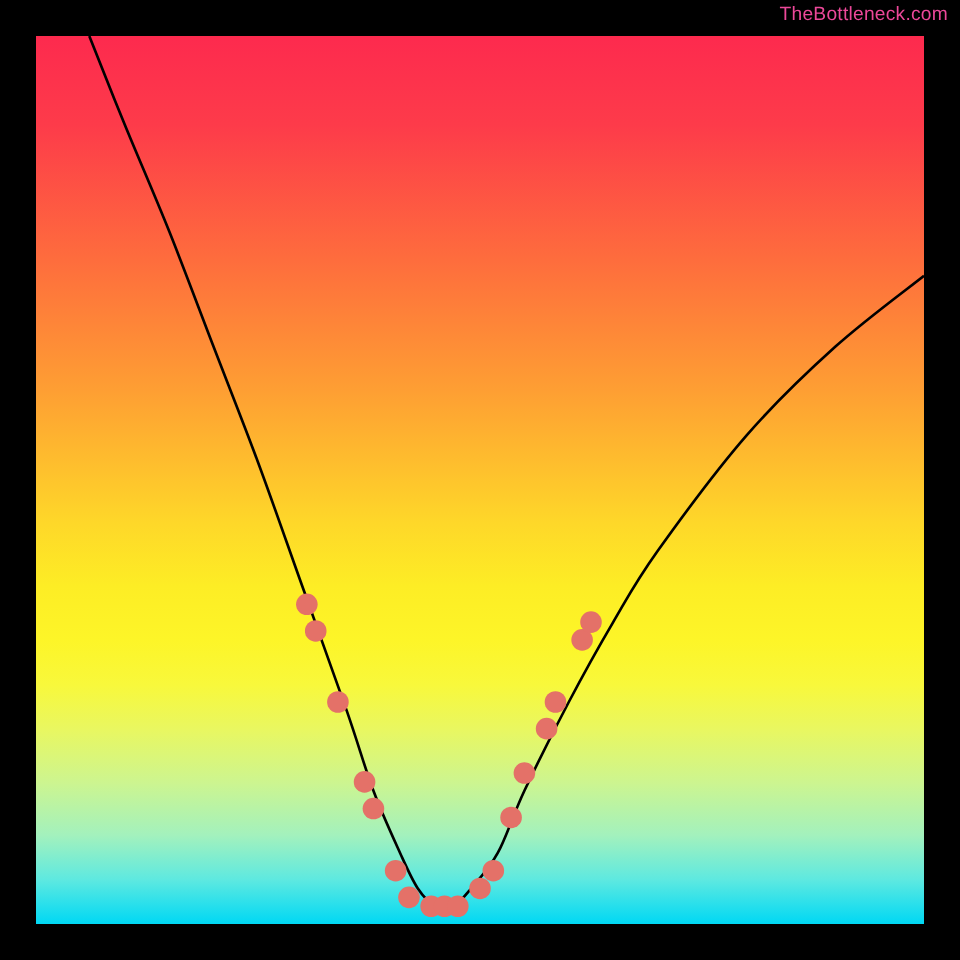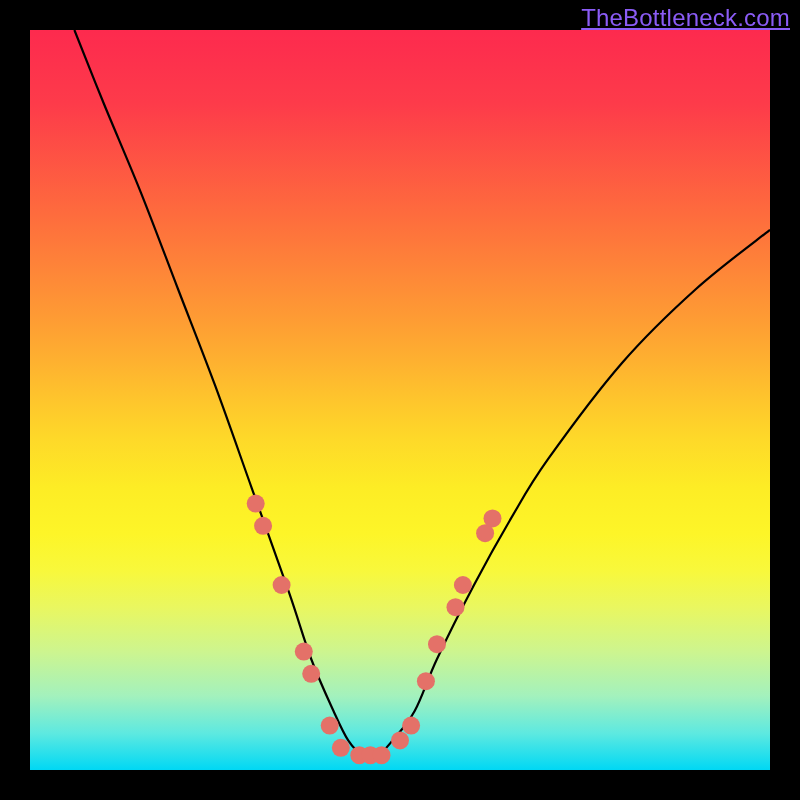--- a/index.html
+++ b/index.html
@@ -37,26 +37,25 @@
       #e9f760 78%,
       #cdf58f 84%,
       #a3f1bd 90%,
       #5ee9e0 95%,
       #00d8f4 100%);
   }
   .watermark {
     position: absolute;
     top: 4px;
     right: 10px;
-    color: #8b5cf6;
-    font-size: 24px;
+    color: #ec4899;
+    font-size: 16px;
     font-weight: 500;
     letter-spacing: 0.2px;
     user-select: none;
-    text-decoration: underline;
   }
   svg.curve {
     position: absolute;
     left: 0;
     top: 0;
     width: 740px;
     height: 740px;
   }
 </style>
 </head>

